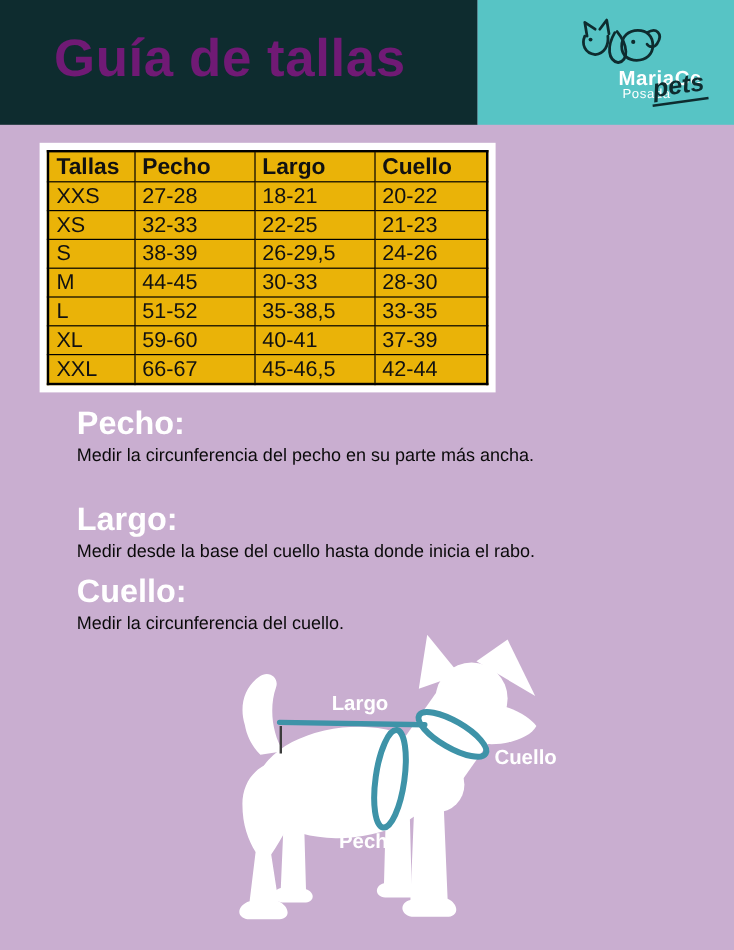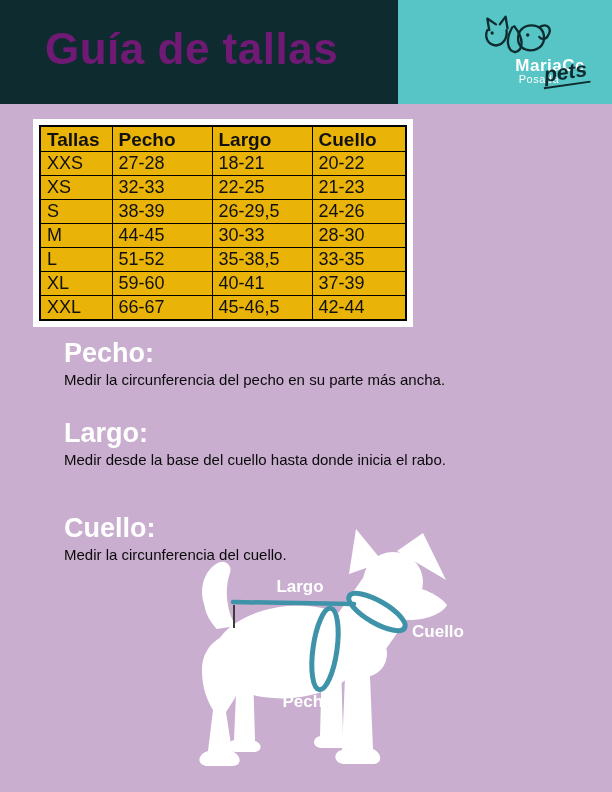--- a/index.html
+++ b/index.html
@@ -25,21 +25,21 @@
     padding:0 0 0 6px;text-align:left;white-space:nowrap;height:23px;line-height:23px;}
   table.size th{font-weight:bold;font-size:19px;height:24px;}
   table.size{border:2px solid #000;}
 
   
   .section{position:absolute;left:40px;width:540px;margin-left:24px;}
   .section-heading{color:#ffffff;font-size:27px;font-weight:bold;line-height:28px;}
   .section-text{color:#0a0a0a;font-size:15px;font-weight:normal;margin-top:4px;line-height:17px;}
   .sec-pecho{top:339px;}
   .sec-largo{top:419px;}
-  .sec-cuello{top:514px;}
+  .sec-cuello{top:479px;}
 
   
   .dog-diagram{position:absolute;left:150px;top:520px;width:330px;height:272px;}
   .diagram-label{fill:#ffffff;font-family:"Liberation Sans",sans-serif;font-size:17px;font-weight:bold;}
 </style>
 </head>
 <body>
 
 <div class="page">
 

